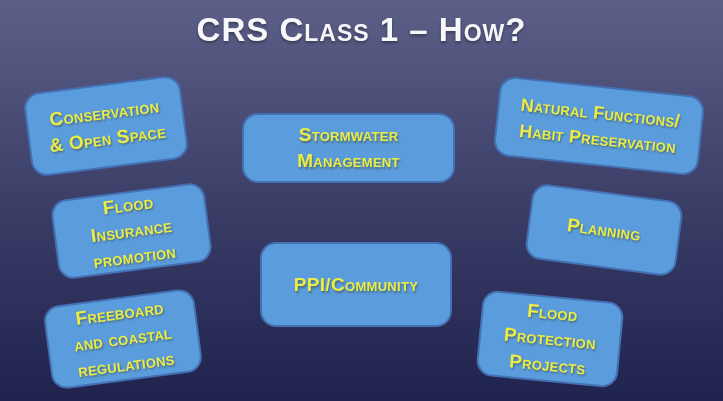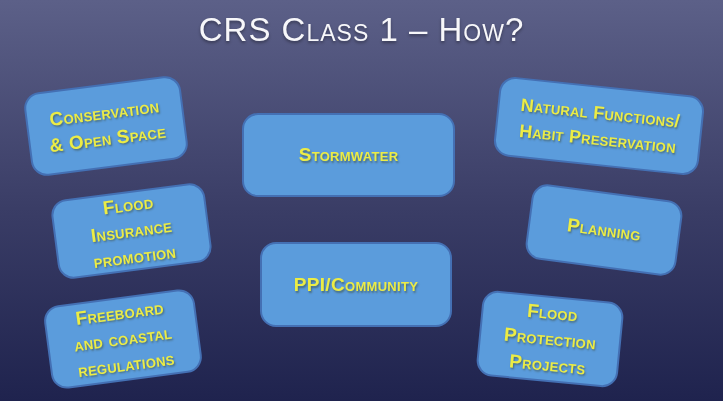--- a/index.html
+++ b/index.html
@@ -23,21 +23,21 @@
       var(--background-mid) 52%,
       var(--background-bottom) 100%);
     font-family: "Liberation Sans", sans-serif;
   }
   .title {
     position: absolute;
     left: 0; right: 0;
     top: 11px;
     text-align: center;
     font-variant: small-caps;
-    font-weight: 400;
+    font-weight: 700;
     font-size: 33px;
     letter-spacing: 1px;
     color: var(--title-text);
     text-shadow: 0 2px 3px rgba(0,0,0,0.35);
   }
   .box {
     position: absolute;
     display: flex;
     flex-direction: column;
     align-items: center;
@@ -51,21 +51,21 @@
     font-weight: 600;
     font-size: 19px;
     line-height: 26px;
     letter-spacing: 0.3px;
     text-shadow: 1px 1.5px 2px rgba(50,50,10,0.45);
   }
   .ln { display: block; white-space: nowrap; }
   .b1 { left: 27px;  top: 84px;  width: 158px; height: 84px; transform: rotate(-7.3deg); }
   .b2 { left: 54px;  top: 191px; width: 155px; height: 80px; transform: rotate(-7.4deg); }
   .b3 { left: 47px;  top: 297px; width: 152px; height: 84px; transform: rotate(-7.5deg); }
-  .b4 { left: 242px; top: 113px; width: 213px; height: 84px; }
+  .b4 { left: 242px; top: 113px; width: 213px; height: 70px; }
   .b5 { left: 260px; top: 242px; width: 192px; height: 85px; }
   .b6 { left: 496px; top: 86px;  width: 206px; height: 80px; transform: rotate(6deg); font-size: 18px; }
   .b7 { left: 528px; top: 192px; width: 152px; height: 76px; transform: rotate(7.5deg); }
   .b8 { left: 479px; top: 296px; width: 142px; height: 86px; transform: rotate(5.5deg); }
 </style>
 </head>
 <body>
 
 <div class="slide">
 
@@ -83,20 +83,21 @@
   </div>
 
   <div class="box b3">
     <span class="ln">Freeboard</span>
     <span class="ln">and coastal</span>
     <span class="ln">regulations</span>
   </div>
 
   <div class="box b4">
     <span class="ln">Stormwater</span>
+    <span class="ln">Management</span>
   </div>
 
   <div class="box b5">
     <span class="ln">PPI/Community</span>
   </div>
 
   <div class="box b6">
     <span class="ln">Natural Functions/</span>
     <span class="ln">Habit Preservation</span>
   </div>

